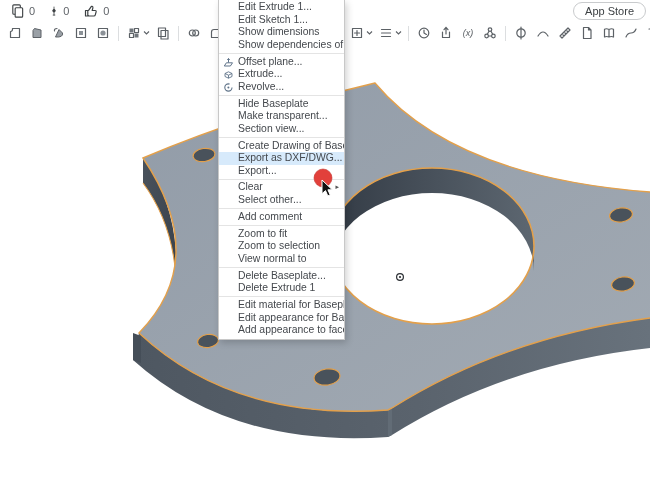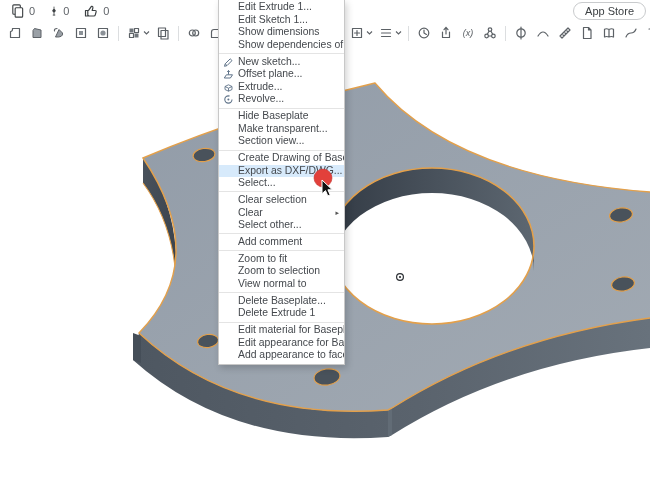--- a/index.html
+++ b/index.html
@@ -336,44 +336,40 @@
     </div>
   </div>
 
 <div id="context-menu" style="left: 218px; width: 127px;">
     <div class="menu-item"><span>Edit Extrude 1...</span></div>
     <div class="menu-item"><span>Edit Sketch 1...</span></div>
     <div class="menu-item"><span>Show dimensions</span></div>
     <div class="menu-item"><span>Show dependencies of Extrude 1...</span></div>
     <div class="menu-sep"></div>
     <div class="menu-item"><span class="mi-icon"><svg width="11" height="11" viewBox="0 0 11 11">
-          <path d="M1.5 9.3 L2.2 6.8 L7.2 1.8 L9 3.6 L4 8.6 Z M2.2 6.8 L4 8.6" stroke="#5f7389" stroke-width="1" fill="none"></path>
-        </svg></span><span>New sketch...</span></div>
-    <div class="menu-item"><span class="mi-icon"><svg width="11" height="11" viewBox="0 0 11 11">
           <path d="M1.3 9 L3.4 5.8 H9.5 L7.4 9 Z" stroke="#5f7389" stroke-width="1" fill="none"></path>
           <path d="M5.5 5.5 V1.5 M5.5 1.5 L4.2 2.8 M5.5 1.5 L6.8 2.8" stroke="#5f7389" stroke-width="1" fill="none"></path>
         </svg></span><span>Offset plane...</span></div>
     <div class="menu-item"><span class="mi-icon"><svg width="11" height="11" viewBox="0 0 11 11">
           <path d="M2 4.5 L5.5 2.8 L9 4.5 V7.5 L5.5 9.2 L2 7.5 Z M2 4.5 L5.5 6.2 L9 4.5 M5.5 6.2 V9.2" stroke="#5f7389" stroke-width="0.9" fill="none"></path>
         </svg></span><span>Extrude...</span></div>
     <div class="menu-item"><span class="mi-icon"><svg width="11" height="11" viewBox="0 0 11 11">
           <path d="M9 5.5 A3.6 3.6 0 1 1 5.4 1.9" stroke="#5f7389" stroke-width="1.1" fill="none"></path>
           <path d="M5.4 0.8 L5.4 3 L7 1.9 Z" fill="#5f7389"></path>
           <circle cx="5.4" cy="5.5" r="1" fill="#5f7389"></circle>
         </svg></span><span>Revolve...</span></div>
     <div class="menu-sep"></div>
     <div class="menu-item"><span>Hide Baseplate</span></div>
     <div class="menu-item"><span>Make transparent...</span></div>
     <div class="menu-item"><span>Section view...</span></div>
     <div class="menu-sep"></div>
     <div class="menu-item"><span>Create Drawing of Baseplate...</span></div>
     <div class="menu-item highlighted"><span>Export as DXF/DWG...</span></div>
-    <div class="menu-item"><span>Select...</span></div>
-    <div class="menu-sep"></div>
-    <div class="menu-item"><span>Clear selection</span></div>
+    <div class="menu-item"><span>Export...</span></div>
+    <div class="menu-sep"></div>
     <div class="menu-item"><span>Clear</span><span class="submenu-arrow">▸</span></div>
     <div class="menu-item"><span>Select other...</span></div>
     <div class="menu-sep"></div>
     <div class="menu-item"><span>Add comment</span></div>
     <div class="menu-sep"></div>
     <div class="menu-item"><span>Zoom to fit</span></div>
     <div class="menu-item"><span>Zoom to selection</span></div>
     <div class="menu-item"><span>View normal to</span></div>
     <div class="menu-sep"></div>
     <div class="menu-item"><span>Delete Baseplate...</span></div>

